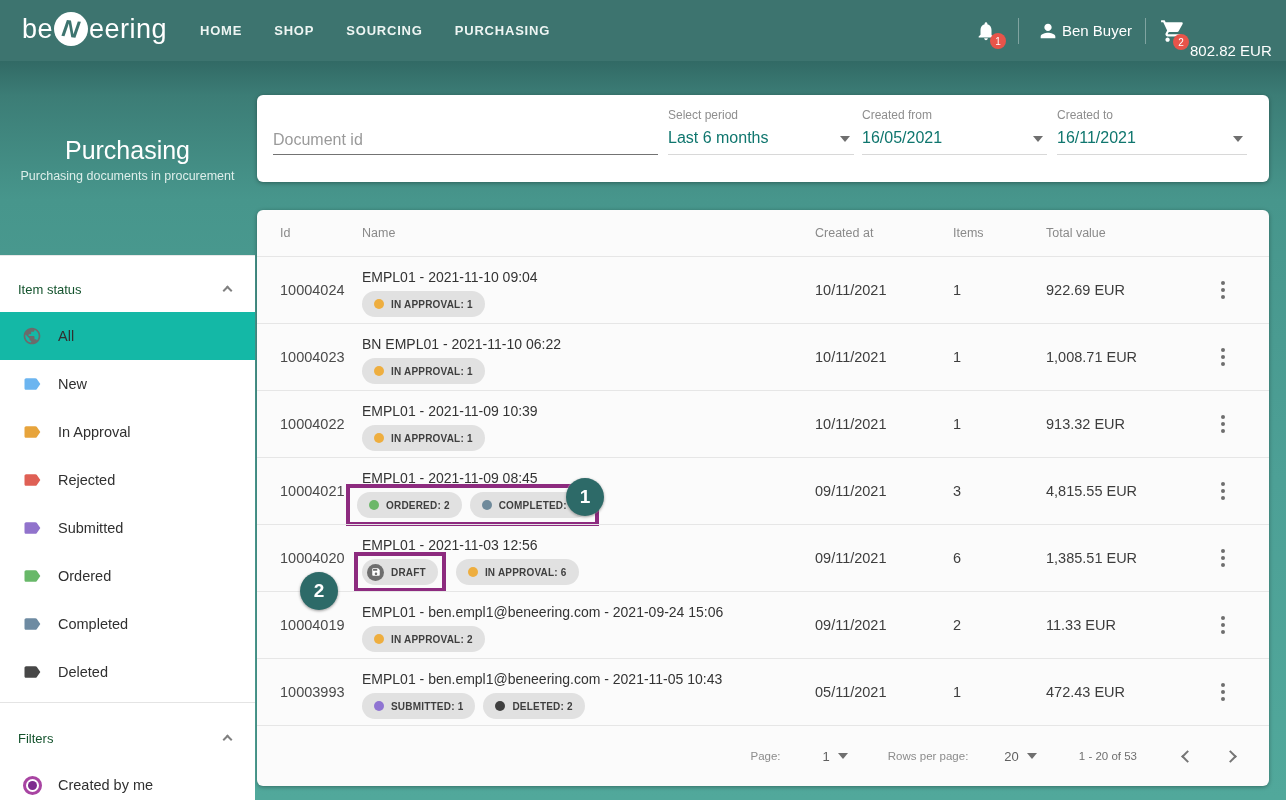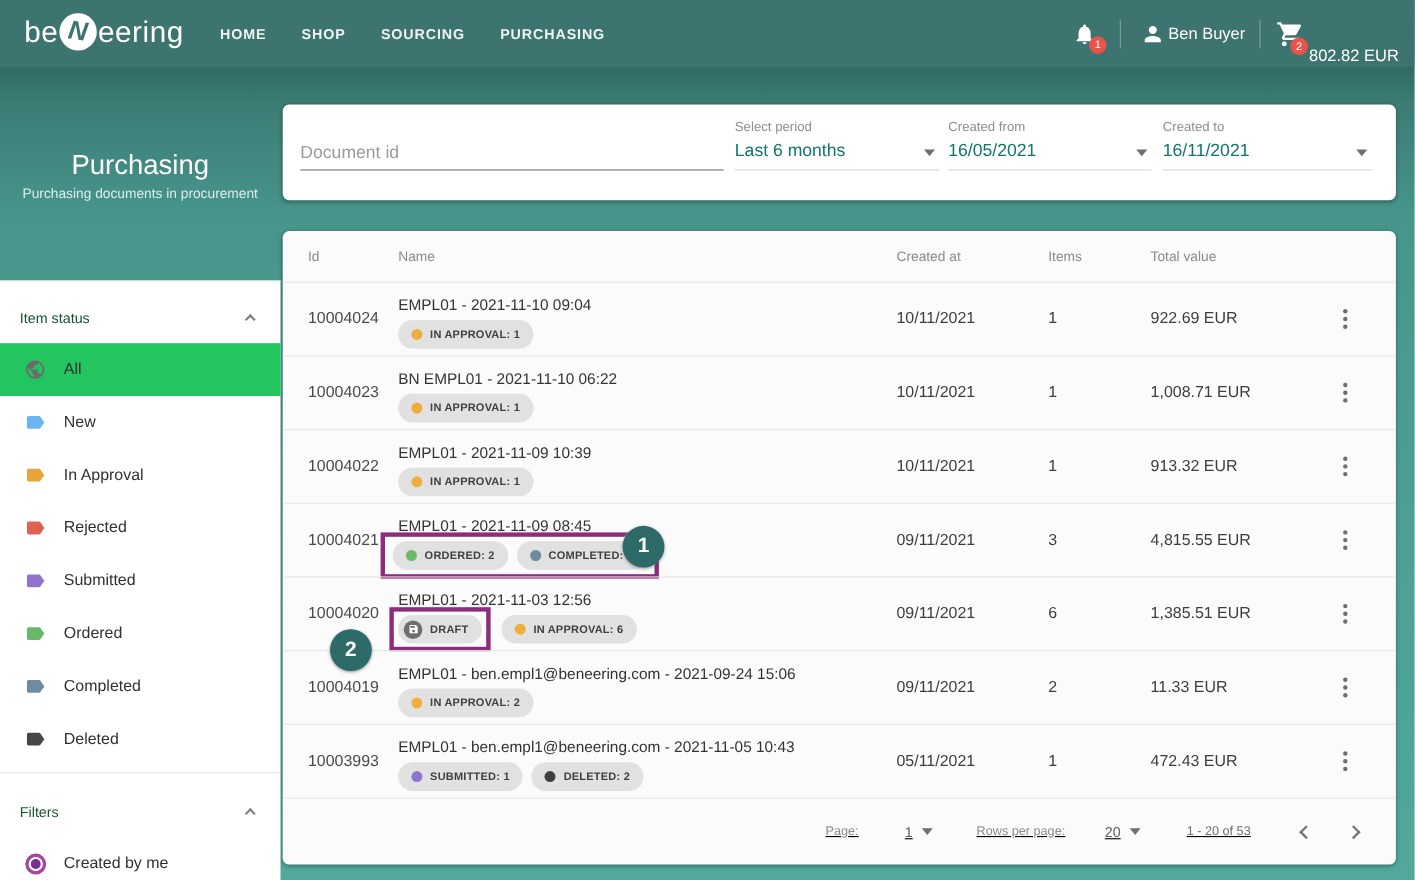--- a/index.html
+++ b/index.html
@@ -22,21 +22,21 @@
   
   .hero-title { position:absolute; left:0; top:136px; width:255px; text-align:center; color:#fff; font-size:25px; font-weight:500; }
   .hero-sub { position:absolute; left:0; top:169px; width:255px; text-align:center; color:#ddeeea; font-size:12.5px; }
 
   
   .sidebar { position:absolute; left:0; top:255px; width:255px; height:545px; background:#ffffff; border-top:1px solid #e8e8e8; z-index:5; }
   .side-section-header { height:46px; display:flex; align-items:center; justify-content:space-between; padding:0 24px 0 18px; color:#14532d; font-size:13px; margin-top:12px; }
   .side-section-header:first-child { margin-top:10px; }
   .caret-up { width:7px; height:7px; border-left:2px solid #808080; border-top:2px solid #808080; transform:rotate(45deg); margin-top:3px; }
   .side-item { height:48px; display:flex; align-items:center; padding-left:22px; gap:16px; cursor:pointer; }
-  .side-item.selected { background:#22c55e; }
+  .side-item.selected { background:#14b8a6; }
   .side-item .side-icon { width:20px; height:20px; display:flex; align-items:center; justify-content:center; }
   .side-item .side-icon svg { width:20px; height:20px; }
   .side-label { font-size:14.5px; color:#303030; font-weight:500; }
   .side-divider { border-top:1px solid #e4e4e4; margin-top:6px; }
   .radio-o { width:19px; height:19px; border:3px solid #a844a2; border-radius:50%; display:flex; align-items:center; justify-content:center; }
   .radio-i { width:9px; height:9px; background:#7e2c8e; border-radius:50%; }
 
   
   .card { position:absolute; background:#fbfbfb; border-radius:6px; box-shadow:0 1px 4px rgba(0,0,0,.35); }
   .filter-card { left:257px; top:95px; width:1012px; height:87px; background:#ffffff; }
@@ -75,21 +75,21 @@
   .kebab i { width:4px; height:4px; border-radius:50%; background:#6e6e6e; }
 
   
   .hl-box { border:4px solid #8d2b7f; padding:4px 7px; display:inline-flex; gap:8px; margin:-8px 0 0 -16px; align-self:flex-start; }
   .hl-box-sm { border:4px solid #8d2b7f; padding:3px 4px; display:inline-flex; margin:-7px 2px 0 -8px; align-self:flex-start; }
   .anno-badge { position:absolute; width:38px; height:38px; border-radius:50%; background:#2d6a68; color:#fff; font-size:19px; font-weight:700; display:flex; align-items:center; justify-content:center; z-index:6; box-shadow:0 1px 3px rgba(0,0,0,.4), 0 0 0 1px rgba(255,255,255,.25); }
   .anno-1 { left:204px; top:20px; }
   .anno-2 { left:-62px; top:47px; }
 
   
-  .tfoot { height:61px; border-top:1px solid #e6e6e6; display:flex; align-items:center; justify-content:flex-end; padding-right:28px;text-decoration:underline; }
+  .tfoot { height:61px; border-top:1px solid #e6e6e6; display:flex; align-items:center; justify-content:flex-end; padding-right:28px; }
   .pg-label { font-size:11.5px; color:#8c8c8c; }
   .pg-select { display:flex; align-items:center; gap:8px; cursor:pointer; }
   .pg-value { font-size:13px; color:#5f5f5f; }
   .pg-tri { width:0; height:0; border-left:5px solid transparent; border-right:5px solid transparent; border-top:6px solid #6f6f6f; }
   .pg-range { font-size:11.5px; color:#6f6f6f; }
   .pg-btn { cursor:pointer; padding:6px; display:flex; }
   .chev { width:9px; height:9px; border-left:2px solid #757575; border-bottom:2px solid #757575; }
   .chev-left { transform:rotate(45deg); }
   .chev-right { transform:rotate(225deg); }
   .ml42 { margin-left:42px; } .ml36 { margin-left:36px; } .ml40 { margin-left:40px; } .ml22 { margin-left:22px; }

